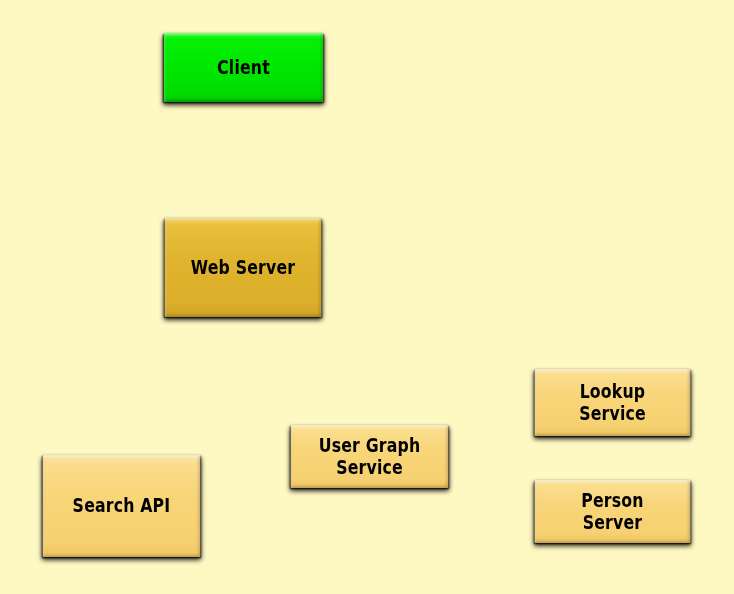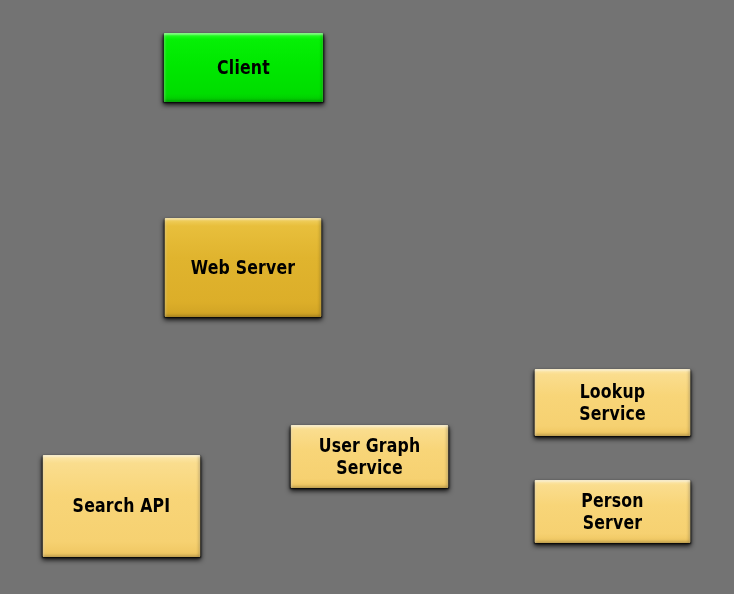--- a/index.html
+++ b/index.html
@@ -74,21 +74,21 @@
         #fde9ae 0%,
         #fadd8e 8%,
         #f8d578 40%,
         #f6d171 85%,
         #eec55f 100%);
   }
 </style>
 </head>
 <body>
 
-<div id="canvas" style="width: 734px; height: 594px; background: #737373;">
+<div id="canvas" style="width: 734px; height: 594px; background: #fef9c3;">
 
 <div class="node green" style="left: 157px; top: 33px; width: 173px; height: 69px;">
       <span class="label">Client</span>
     </div>
     <div class="node amber" style="left: 158px; top: 218px; width: 170px; height: 99px;">
       <span class="label">Web Server</span>
     </div>
     <div class="node sand" style="left: 528px; top: 369px; width: 169px; height: 67px;">
       <span class="label">Lookup
 Service</span>

